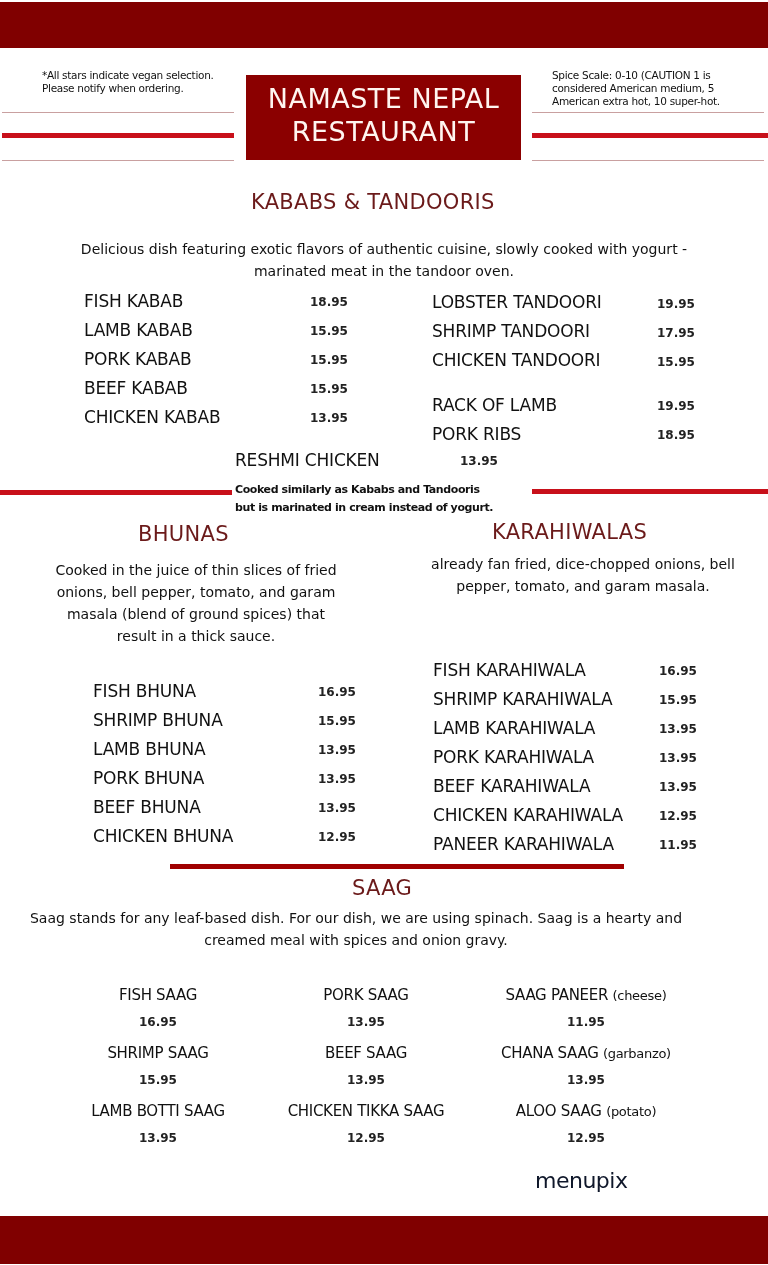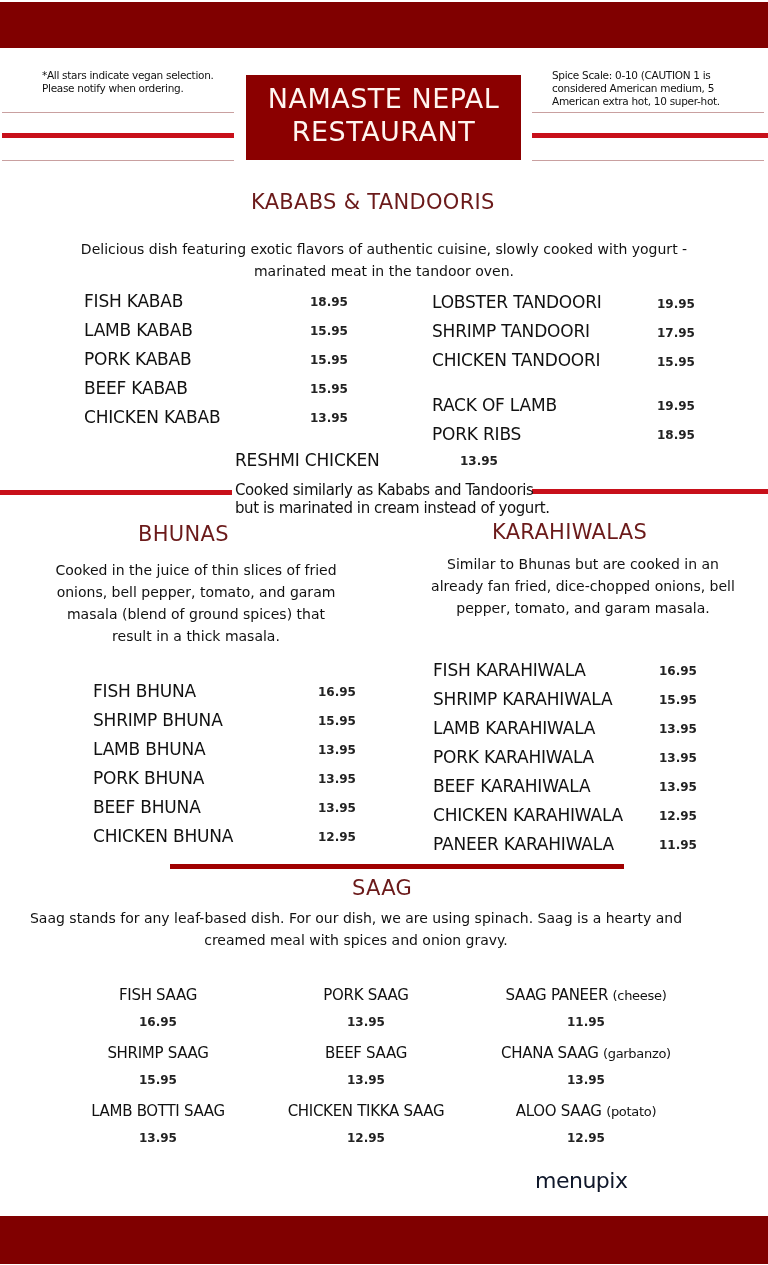--- a/index.html
+++ b/index.html
@@ -82,49 +82,48 @@
 <div class="item" style="left:432px; top:395px;">RACK OF LAMB</div>
 <div class="price" style="left:657px; top:399px;">19.95</div>
 <div class="item" style="left:432px; top:424px;">PORK RIBS</div>
 <div class="price" style="left:657px; top:428px;">18.95</div>
 
 <div class="item" style="left:235px; top:450px;">RESHMI CHICKEN</div>
 <div class="price" style="left:460px; top:454px;">13.95</div>
 
 <div class="thick-line" style="left:0; top:490px; width:232px;"></div>
 <div class="thick-line" style="left:532px; top:489px; width:236px;"></div>
-<div class="note" style="left:235px; top:481px; font-size:15px; line-height:18px; letter-spacing:-0.4px;">
+<div class="note" style="left:235px; top:481px; font-size:11px; line-height:18px; letter-spacing:-0.4px;font-weight:bold;">
   <div>Cooked similarly as Kababs and Tandooris</div>
   <div>but is marinated in cream instead of yogurt.</div>
 </div>
 
 <div class="section-title" style="left:138px; top:522px;">BHUNAS</div>
 <div class="desc" style="left:20px; width:352px; top:559px;">
   <div>Cooked in the juice of thin slices of fried</div>
   <div>onions, bell pepper, tomato, and garam</div>
   <div>masala (blend of ground spices) that</div>
-  <div>result in a thick masala.</div>
+  <div>result in a thick sauce.</div>
 </div>
 
 <div class="item" style="left:93px; top:681px;">FISH BHUNA</div>
 <div class="price" style="left:318px; top:685px;">16.95</div>
 <div class="item" style="left:93px; top:710px;">SHRIMP BHUNA</div>
 <div class="price" style="left:318px; top:714px;">15.95</div>
 <div class="item" style="left:93px; top:739px;">LAMB BHUNA</div>
 <div class="price" style="left:318px; top:743px;">13.95</div>
 <div class="item" style="left:93px; top:768px;">PORK BHUNA</div>
 <div class="price" style="left:318px; top:772px;">13.95</div>
 <div class="item" style="left:93px; top:797px;">BEEF BHUNA</div>
 <div class="price" style="left:318px; top:801px;">13.95</div>
 <div class="item" style="left:93px; top:826px;">CHICKEN BHUNA</div>
 <div class="price" style="left:318px; top:830px;">12.95</div>
 
 <div class="section-title" style="left:492px; top:520px;">KARAHIWALAS</div>
 <div class="desc" style="left:420px; width:326px; top:553px;">
-  <div>Similar to Bhunas but are cooked in an</div>
   <div>already fan fried, dice-chopped onions, bell</div>
   <div>pepper, tomato, and garam masala.</div>
 </div>
 
 <div class="item" style="left:433px; top:660px;">FISH KARAHIWALA</div>
 <div class="price" style="left:659px; top:664px;">16.95</div>
 <div class="item" style="left:433px; top:689px;">SHRIMP KARAHIWALA</div>
 <div class="price" style="left:659px; top:693px;">15.95</div>
 <div class="item" style="left:433px; top:718px;">LAMB KARAHIWALA</div>
 <div class="price" style="left:659px; top:722px;">13.95</div>

